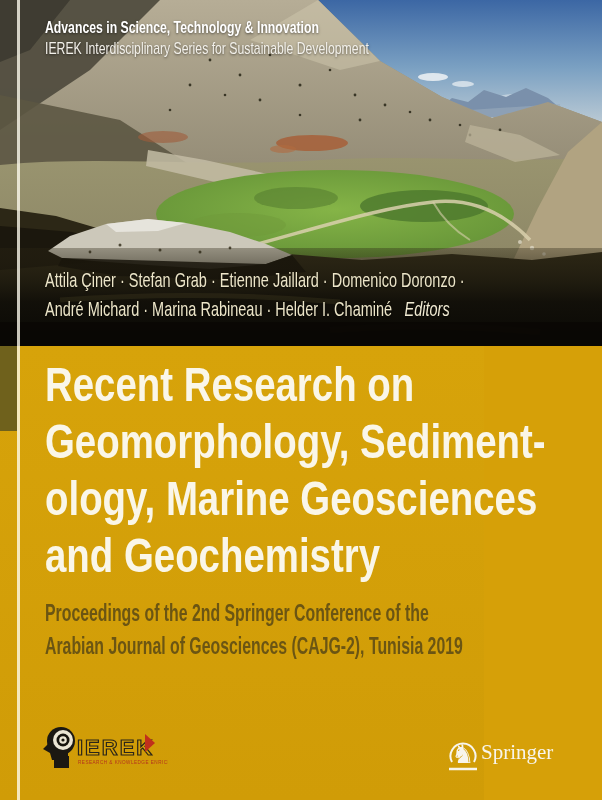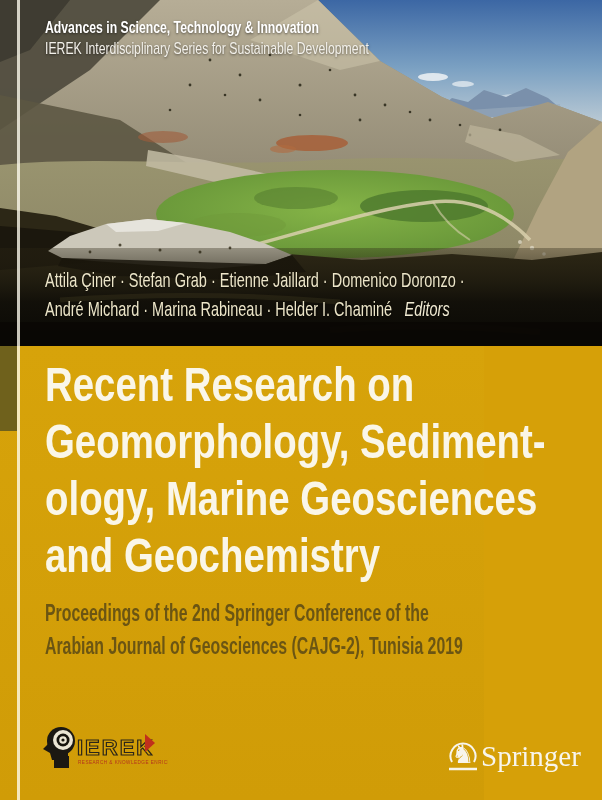--- a/index.html
+++ b/index.html
@@ -47,21 +47,21 @@
   .rule {
     position:absolute; left:17px; top:0; width:3px; height:800px;
     background:rgba(255,252,240,.78); z-index:4;
   }
   
   .ierek { position:absolute; left:38px; top:376px; width:130px; height:52px; }
   .springer { position:absolute; left:447px; top:380px; width:150px; height:52px; }
   .springer .horse { position:absolute; left:0; top:0; }
   .springer .word {
     position:absolute; left:34px; top:14px;
-    font-family:"Liberation Serif", serif; font-size:29px; color:#f8f5ec;
+    font-family:"Liberation Serif", serif; font-size:21px; color:#f8f5ec;
   }
 </style>
 </head>
 <body>
 
 <div class="cover">
 
   <div class="photo">
     <svg width="602" height="346" viewBox="0 0 602 346">
       <defs>

